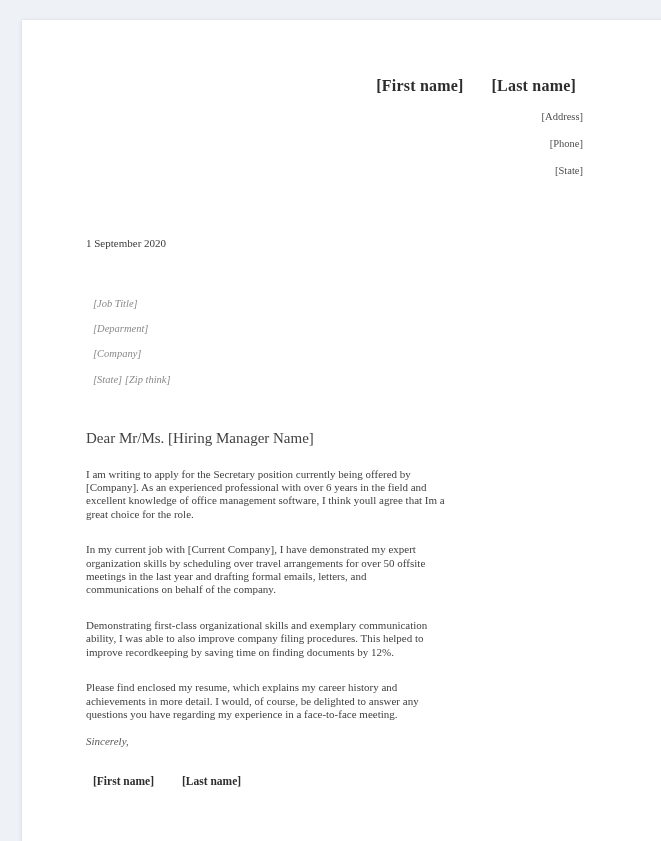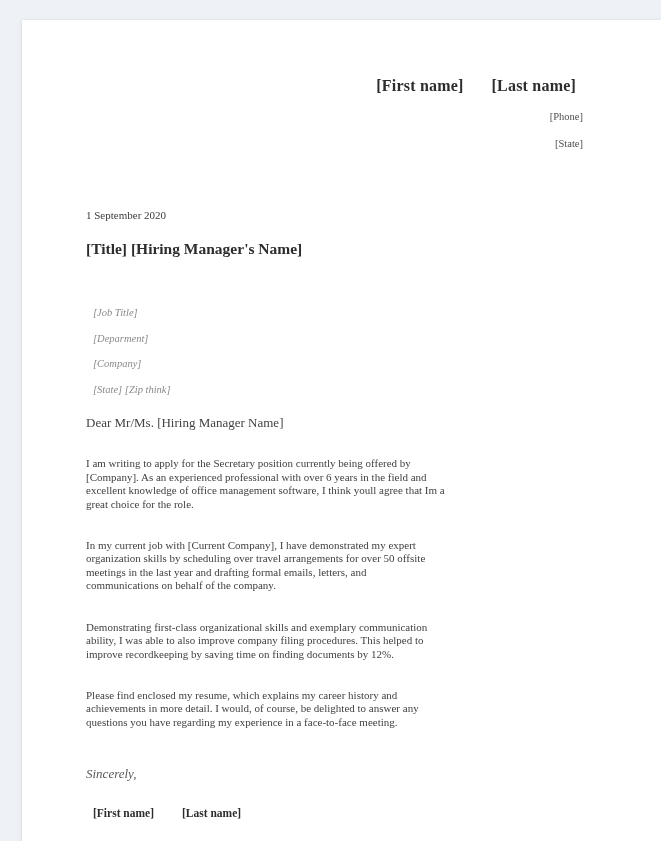--- a/index.html
+++ b/index.html
@@ -37,56 +37,56 @@
     margin-top: 3px;
     font-size: 15.5px; font-weight: bold; color: #2d2d2d; line-height: 20px;
   }
   
   .recipient-details { margin-top: 27px; }
   .recipient-detail-line {
     font-size: 10.5px; font-style: italic; color: #8a8a8a; line-height: 11.4px;
   }
   
   .salutation {
-    font-size: 13px; color: #424242; line-height: 13.4px; font-family: Liberation Serif, serif;
+    margin-top: 26px;
+    font-size: 15px; color: #424242; line-height: 13.4px; font-family: Liberation Serif, serif;
   }
   .body-paragraph {
-    margin-top: 14px;
+    margin-top: 8px;
     max-width: 380px;
     font-size: 11px; color: #424242; line-height: 13.4px;
     white-space: pre-line;
   }
   
   .closing {
-    margin-top: 24px;
-    font-size: 13px; font-style: italic; color: #5a5a5a; line-height: 13px;
+    font-size: 11px; font-style: italic; color: #5a5a5a; line-height: 13px;
   }
   .signature {
     margin-top: 9px;
     font-size: 11.5px; font-weight: bold; color: #2d2d2d; line-height: 14px;
   }
   .signature .gap { display: inline-block; width: 7px; }
 </style>
 </head>
 <body>
 
 <div class="canvas">
   <div class="sheet">
 
     <div class="sender-block">
       <div class="sender-name">
         <span>[First name]</span><span class="gap"></span><span>[Last name]</span>
       </div>
+      <div class="contact-line">[Address]</div>
       <div class="contact-line">[Phone]</div>
       <div class="contact-line">[State]</div>
     </div>
 
     <div class="date-line">1 September 2020</div>
 
-    <div class="recipient-heading">[Title] [Hiring Manager's Name]</div>
 
     <div class="recipient-details">
       <div class="recipient-detail-line">[Job Title]</div>
       <div class="recipient-detail-line">[Deparment]</div>
       <div class="recipient-detail-line">[Company]</div>
       <div class="recipient-detail-line">[State] [Zip think]</div>
     </div>
 
     <div class="salutation">Dear Mr/Ms. [Hiring Manager Name]</div>
 

